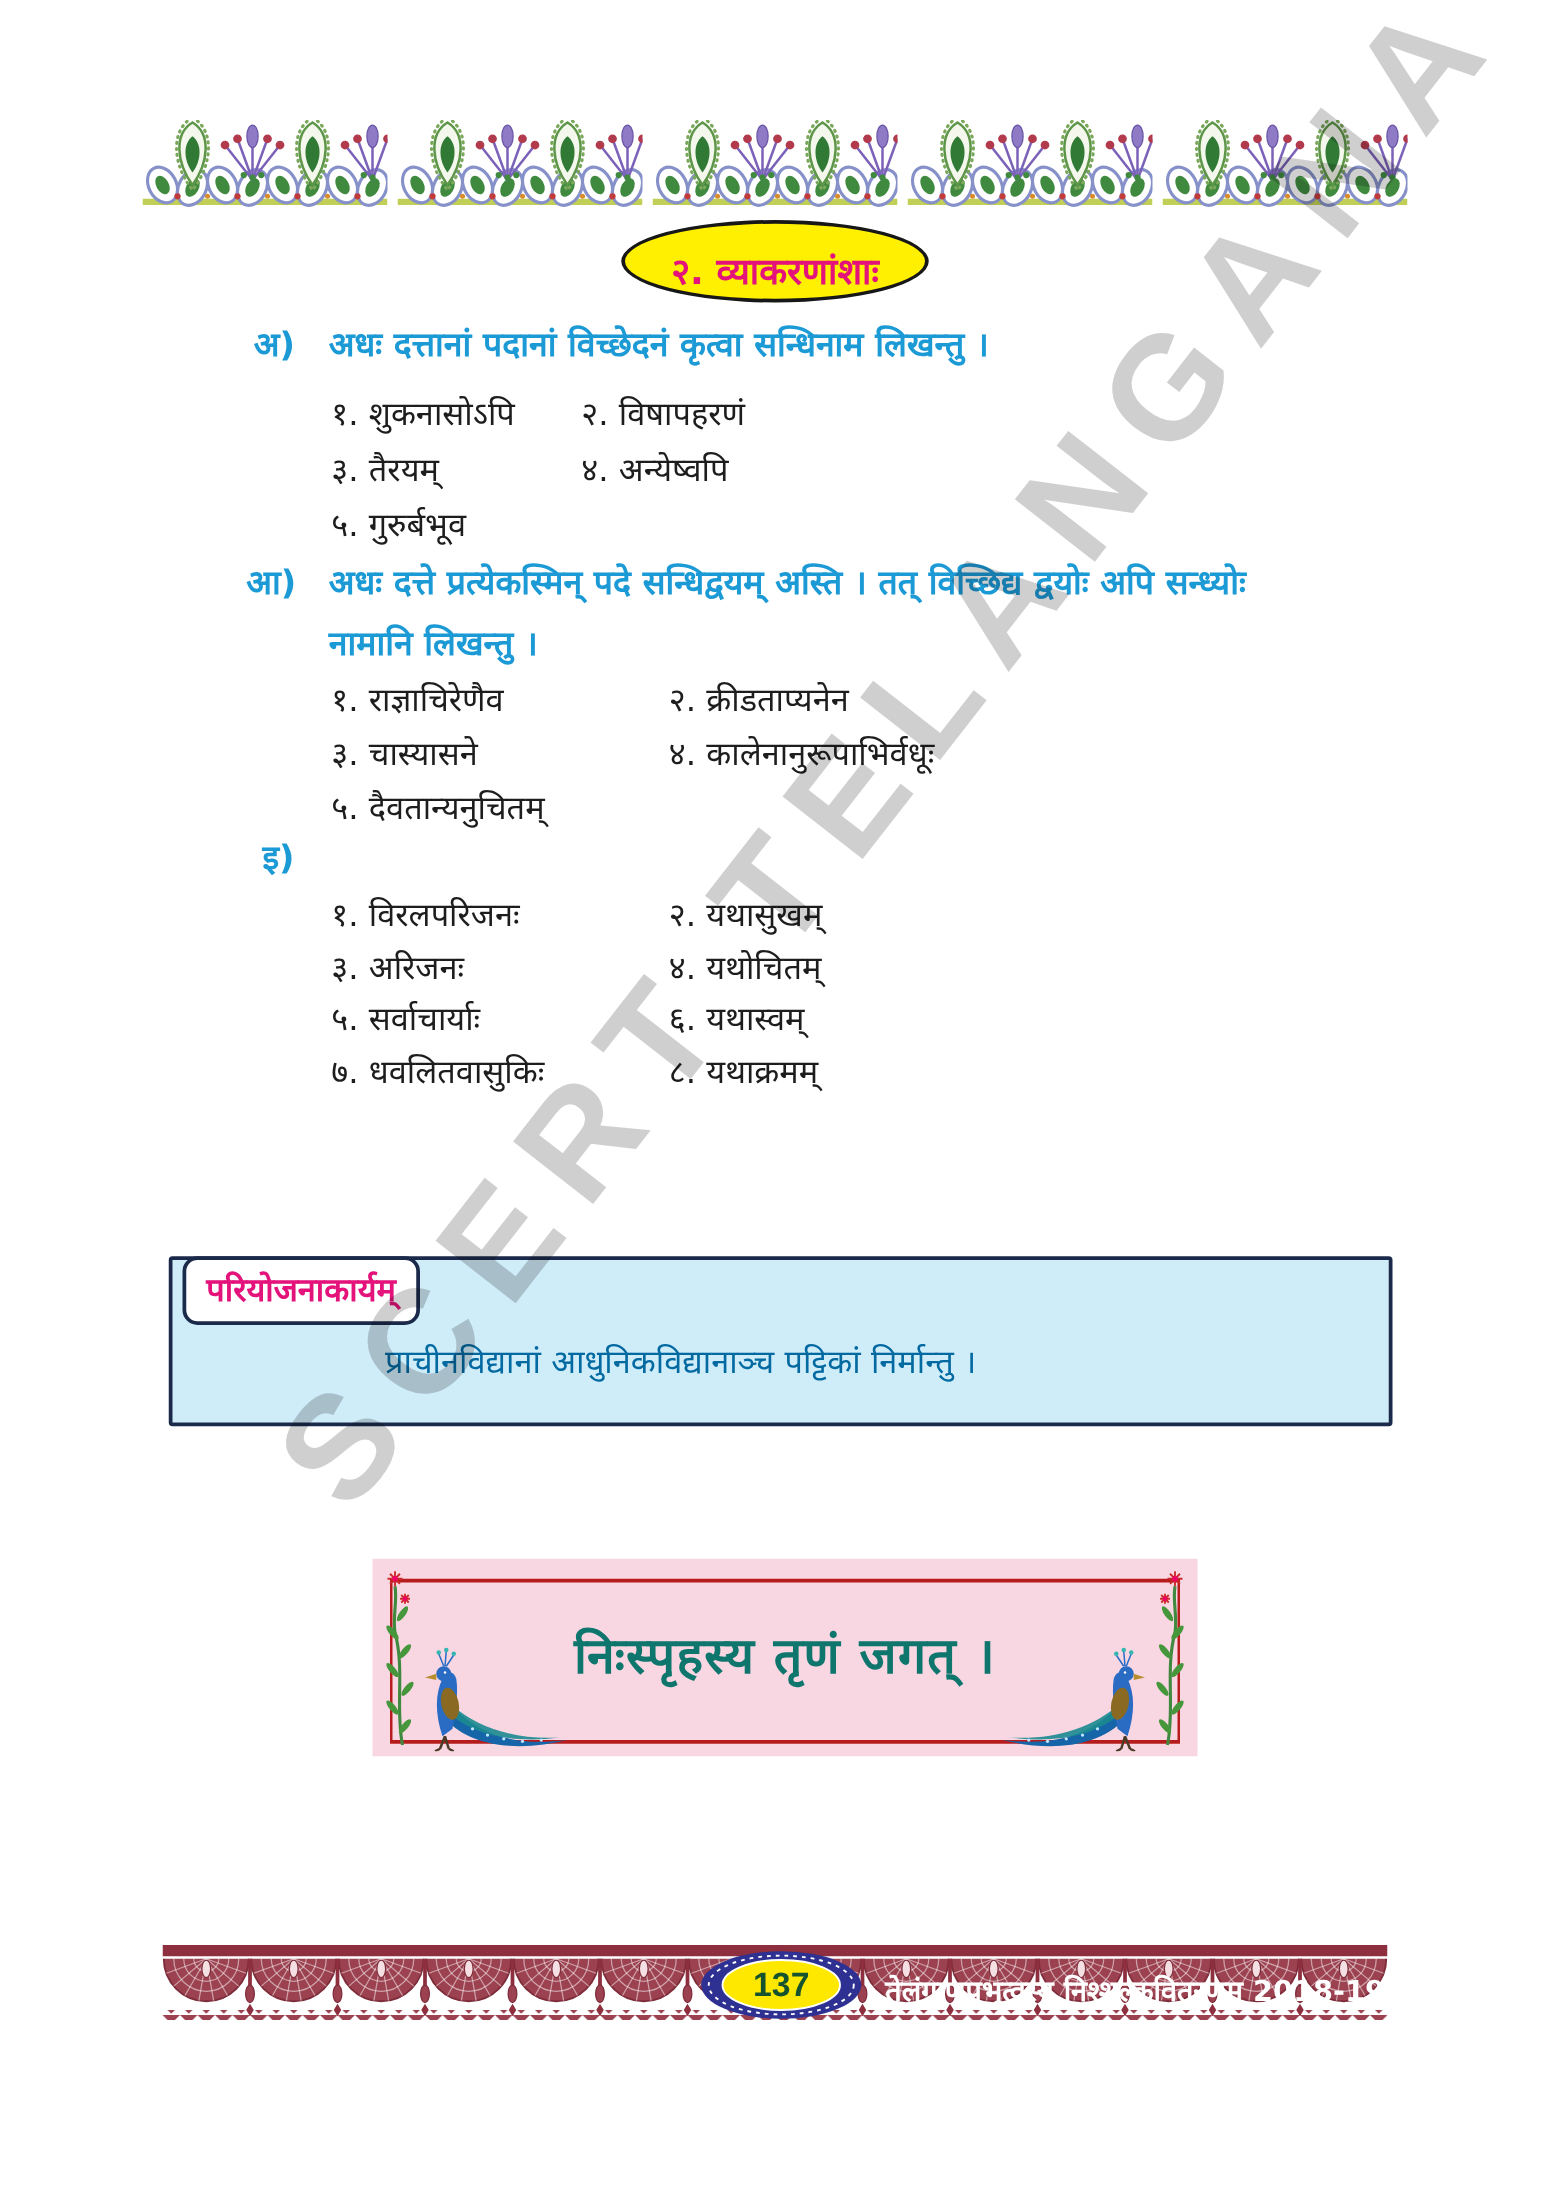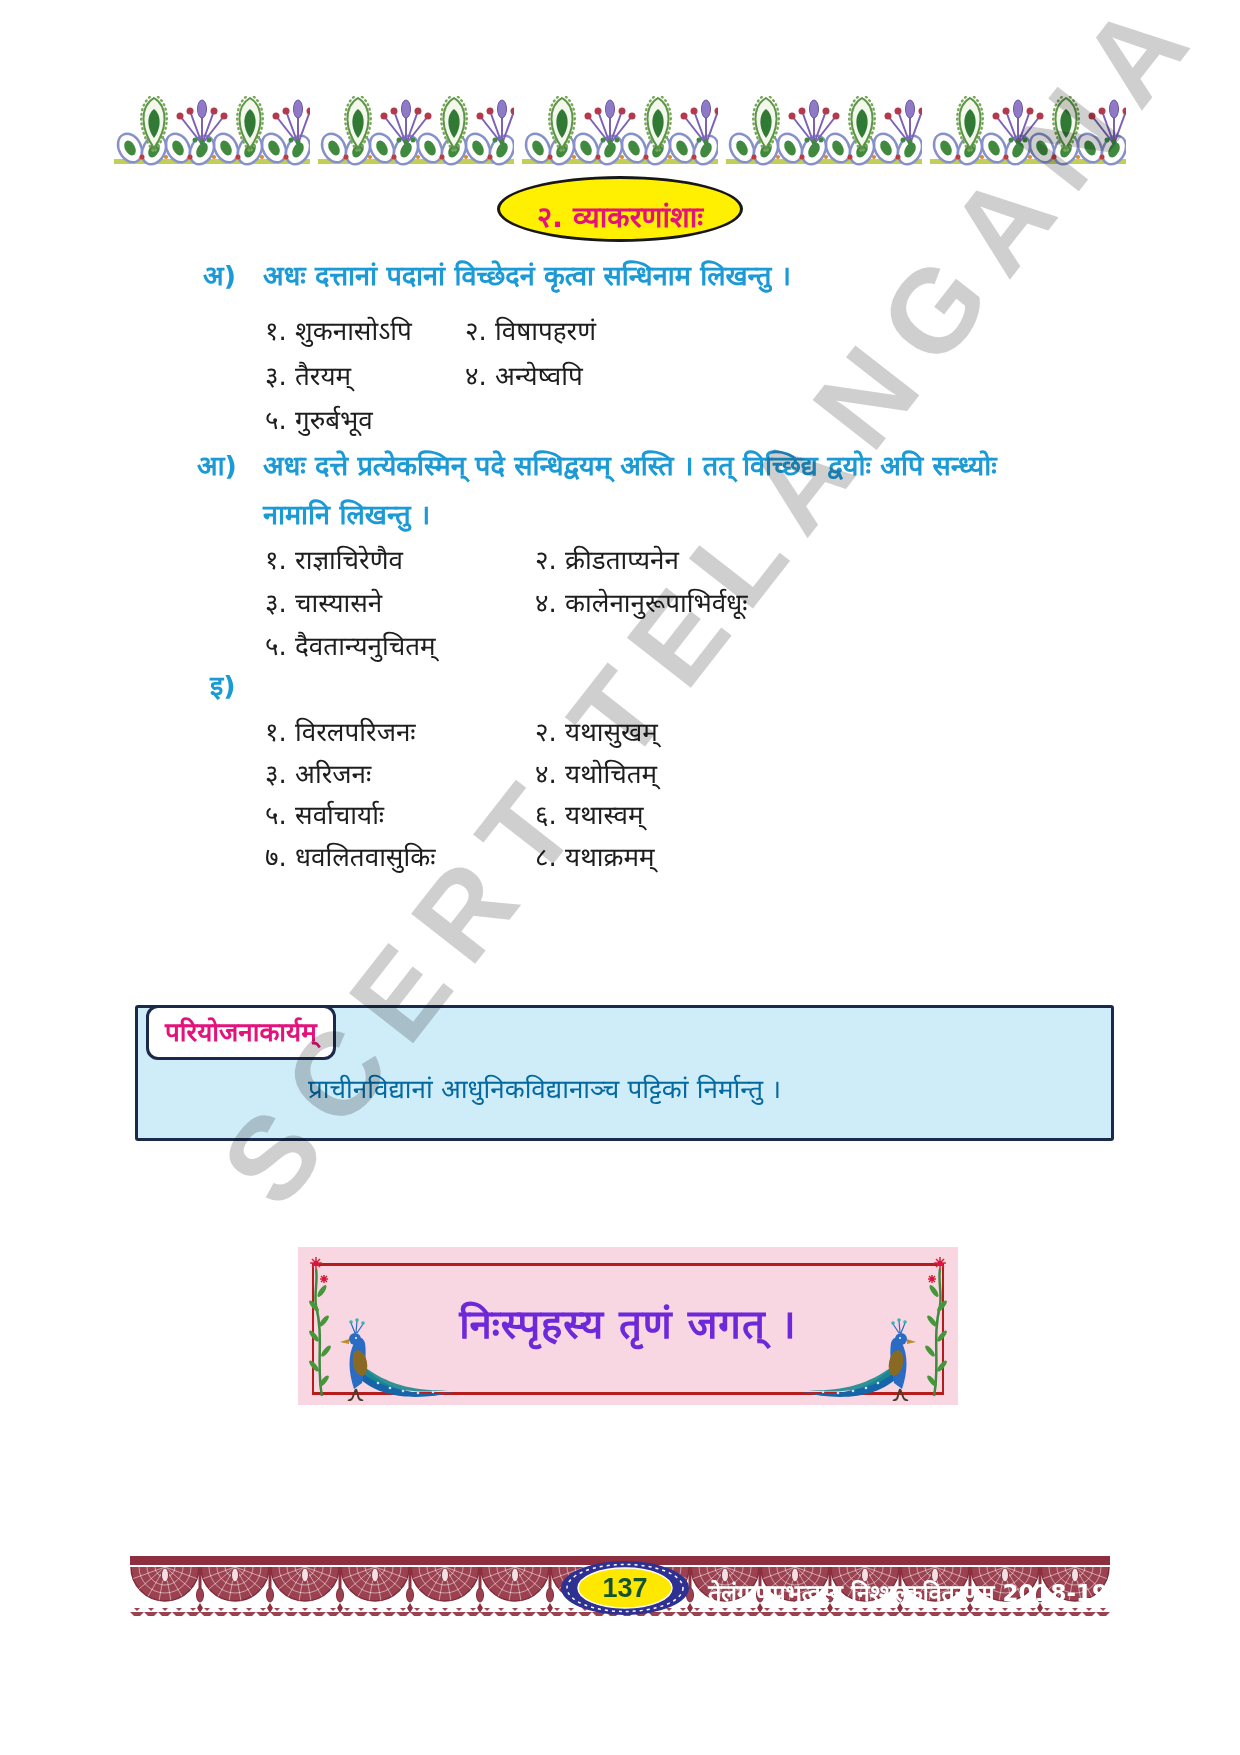--- a/index.html
+++ b/index.html
@@ -45,21 +45,21 @@
   .quote-box {
     position:absolute; left:298px; top:1247px; width:660px; height:158px;
     background:#f8d7e3; z-index:4;
   }
   .quote-border {
     position:absolute; left:14px; right:14px; top:16px; bottom:10px;
     border:2px solid #b71c1c; border-bottom-width:3.5px; border-top-width:3px;
   }
   .quote-text {
     position:absolute; left:0; right:0; top:48px; text-align:center;
-    font-size:40px; font-weight:bold; color:#6d28d9; letter-spacing:1px;
+    font-size:40px; font-weight:bold; color:#0f766e; letter-spacing:1px;
   }
   .peacock-left  { position:absolute; left:10px;  bottom:4px; }
   .peacock-right { position:absolute; right:10px; bottom:4px; transform:scaleX(-1); }
   
   .footer-band { position:absolute; left:130px; top:1556px; width:980px; height:66px; z-index:4; }
   .medallion { position:absolute; left:558px; top:1559px; width:134px; height:58px; z-index:5; }
   .medallion .num {
     position:absolute; inset:0; display:flex; align-items:center; justify-content:center;
     font-family:"Liberation Sans", sans-serif; font-size:27px; font-weight:bold; color:#14532d;
   }

